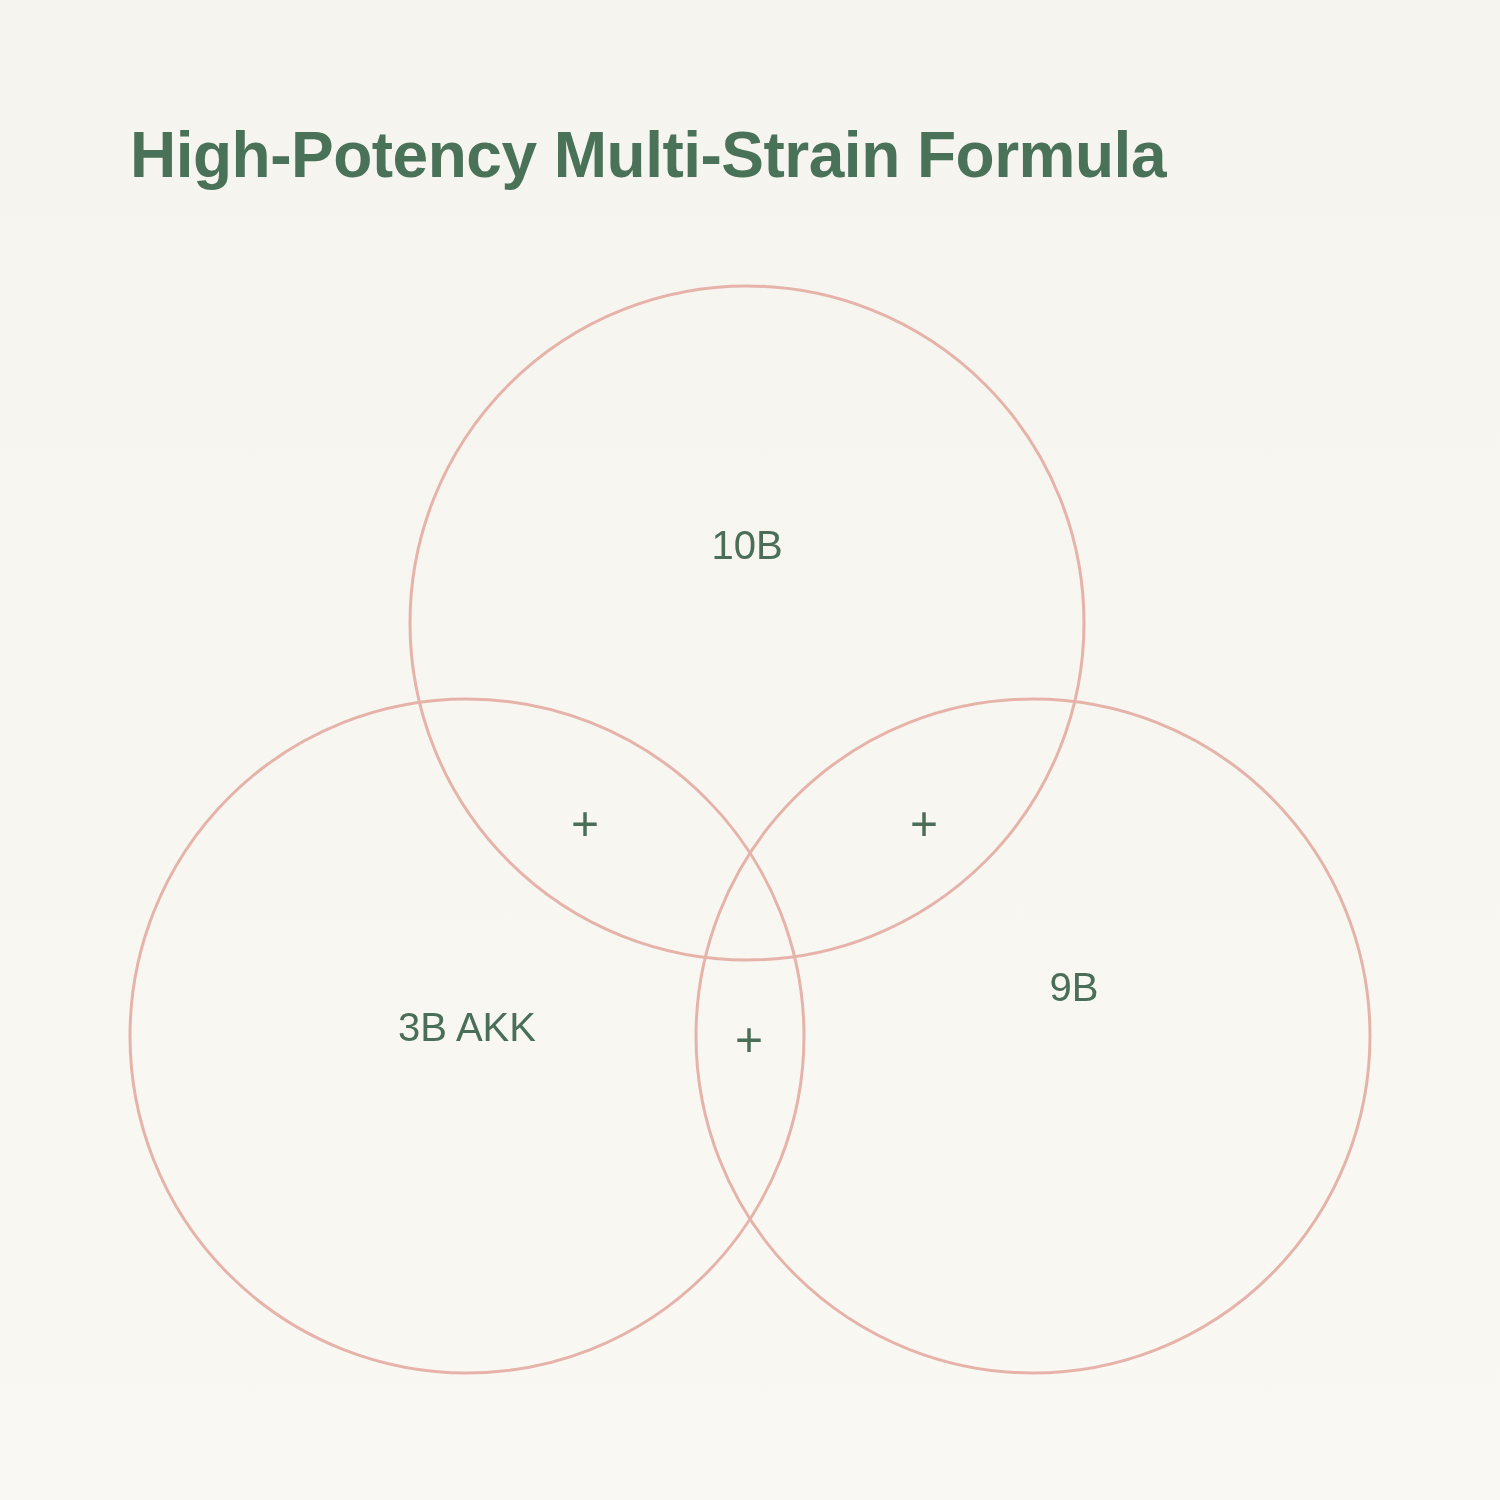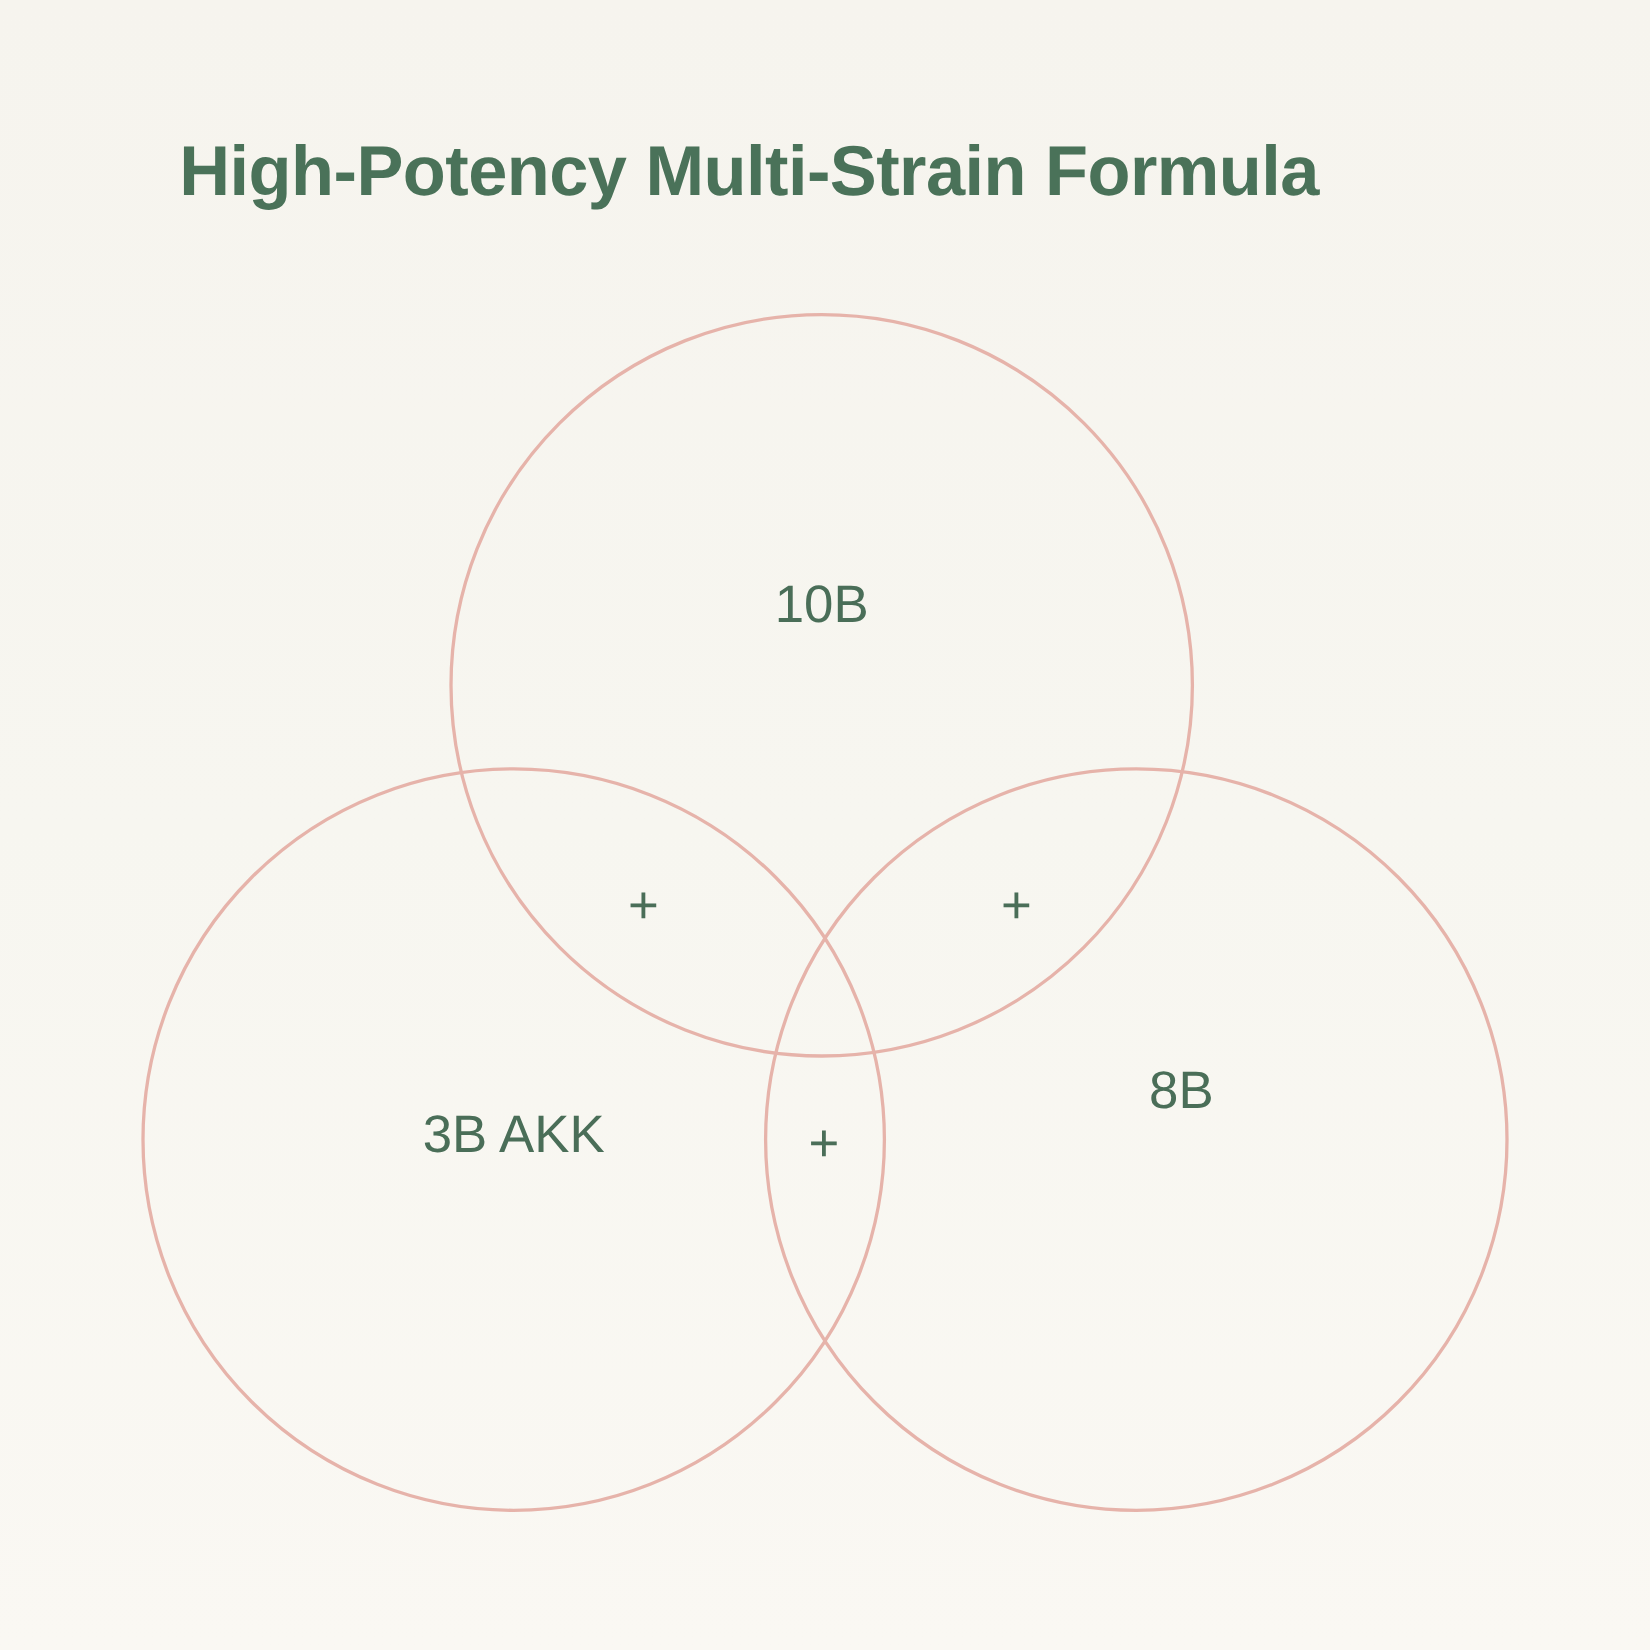--- a/index.html
+++ b/index.html
@@ -6,26 +6,25 @@
   body {
     width: 1500px; height: 1500px; overflow: hidden;
     background: linear-gradient(180deg, #f6f4ee 0%, #f7f6f0 50%, #faf8f3 100%);
     font-family: "Liberation Sans", "DejaVu Sans", sans-serif;
     position: relative;
   }
   .title {
     position: absolute; left: 0; width: 1296px; top: 118px;
     text-align: center; font-size: 64px; color: #4a7259; font-weight: 600;
     letter-spacing: -0.5px;
-    padding-left: 33px;
   }
   svg.venn { position: absolute; left: 0; top: 0; }
   .lbl {
     position: absolute; color: #4a6e58; text-align: center;
-    font-size: 48px; line-height: 1.35;
+    font-size: 40px; line-height: 1.35;
   }
   .plus { position: absolute; color: #4a6e58; font-size: 48px; width: 60px; text-align: center; }
 </style>
 </head>
 <body>
 
 <div class="title">High-Potency Multi-Strain Formula</div>
 
 <svg class="venn" width="1500" height="1500">
   <circle cx="747" cy="623" r="337" fill="none" stroke="#e6b3aa" stroke-width="3"></circle>
@@ -35,18 +34,18 @@
 
 <div class="lbl" style="left:447px; width:600px; top:518px;">
   <div>10B</div>
 </div>
 
 <div class="lbl" style="left:267px; width:400px; top:1000px;">
   <div>3B AKK</div>
 </div>
 
 <div class="lbl" style="left:774px; width:600px; top:960px;">
-  <div>8B</div>
+  <div>9B</div>
 </div>
 
 <div class="plus" style="left:555px; top:796px;">+</div>
 <div class="plus" style="left:894px; top:796px;">+</div>
 <div class="plus" style="left:719px; top:1012px;">+</div>
 
 </body></html>

